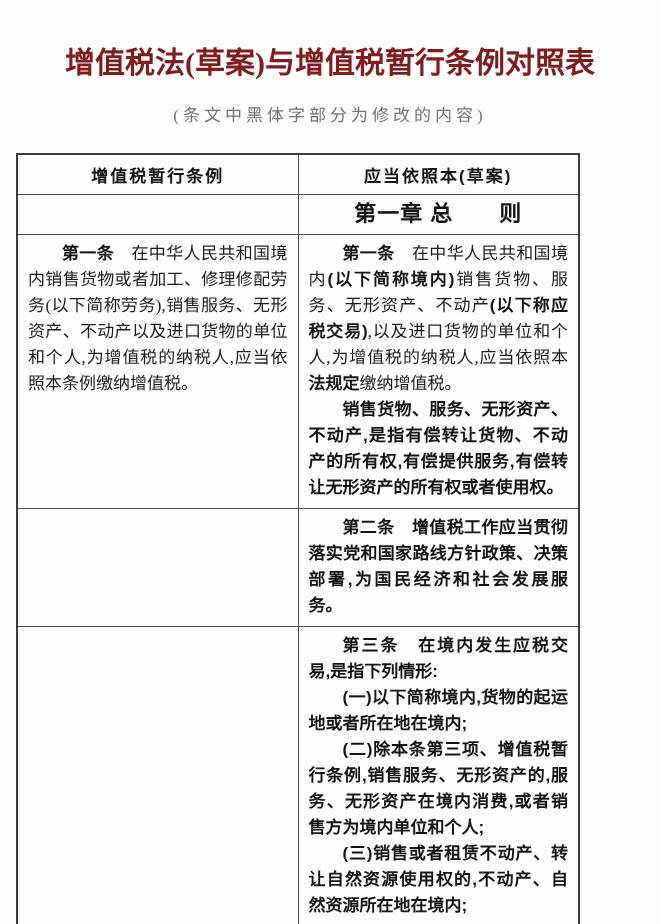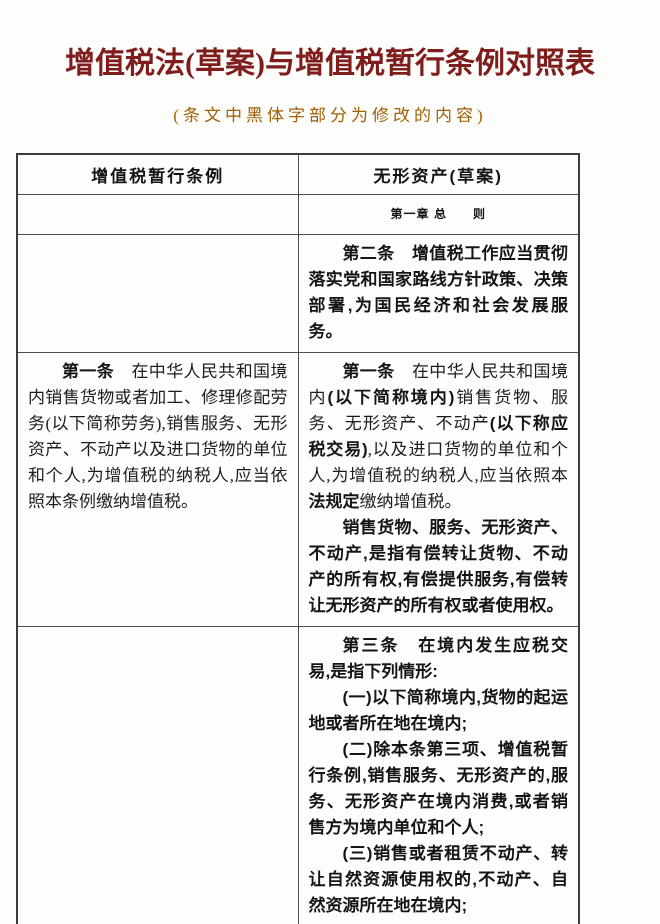--- a/index.html
+++ b/index.html
@@ -25,21 +25,21 @@
     font-weight: bold;
     letter-spacing: 0px;
     font-family: "Liberation Serif", serif;
     color: #7f1d1d;
   }
   .doc-subtitle {
     margin-top: 19px;
     text-align: center;
     font-size: 17px;
     letter-spacing: 4px;
-    color: #a16207;
+    color: #737373;
     font-family: "Liberation Serif", serif;
   }
   table.cmp {
     margin-top: 27px;
     width: 564px;
     border-collapse: collapse;
     table-layout: fixed;
     border: 2px solid #3c3c3c;
   }
   table.cmp th, table.cmp td {
@@ -64,21 +64,21 @@
   }
   tr.chapter-row td { height: 40px; vertical-align: middle; padding-top: 0; padding-bottom: 0; }
   p.para {
     text-indent: 2em;
     text-align: justify;
     font-family: "Liberation Serif", serif;
   }
   p.chapter {
     text-indent: 0;
     text-align: center;
-    font-size: 12px;
+    font-size: 22px;
     font-weight: bold;
     font-family: "Liberation Serif", serif;
     letter-spacing: 1px;
     color: #111;
   }
   .seg { font-family: "Liberation Serif", serif; font-weight: normal; }
   .seg-bold { font-family: "Liberation Sans", sans-serif; font-weight: bold; color: #141414; }
   .page-footer {
     margin-top: 13px;
     margin-left: 12px;
@@ -96,43 +96,43 @@
 <div class="page">
 
   <h1 class="doc-title">增值税法(草案)与增值税暂行条例对照表</h1>
 
   <div class="doc-subtitle">(条文中黑体字部分为修改的内容)</div>
 
   <table class="cmp">
     <thead>
       <tr>
         <th>增值税暂行条例</th>
-        <th>无形资产(草案)</th>
+        <th>应当依照本(草案)</th>
       </tr>
     </thead>
     <tbody id="table-body">
         <tr class="chapter-row">
           <td></td>
           <td>
             <p class="chapter"><span class="seg-bold">第一章 总　　则</span></p>
           </td>
         </tr>
         <tr>
-          <td></td>
-          <td>
-            <p class="para"><span class="seg-bold">第二条</span><span class="seg-bold">　增值税工作应当贯彻落实党和国家路线方针政策、决策部署,为国民经济和社会发展服务。</span></p>
-          </td>
-        </tr>
-        <tr>
           <td>
             <p class="para"><span class="seg-bold">第一条</span><span class="seg">　在中华人民共和国境内销售货物或者加工、修理修配劳务(以下简称劳务),销售服务、无形资产、不动产以及进口货物的单位和个人,为增值税的纳税人,应当依照本条例缴纳增值税。</span></p>
           </td>
           <td>
             <p class="para"><span class="seg-bold">第一条</span><span class="seg">　在中华人民共和国境内</span><span class="seg-bold">(以下简称境内)</span><span class="seg">销售货物、服务、无形资产、不动产</span><span class="seg-bold">(以下称应税交易)</span><span class="seg">,以及进口货物的单位和个人,为增值税的纳税人,应当依照本</span><span class="seg-bold">法规定</span><span class="seg">缴纳增值税。</span></p>
             <p class="para"><span class="seg-bold">销售货物、服务、无形资产、不动产,是指有偿转让货物、不动产的所有权,有偿提供服务,有偿转让无形资产的所有权或者使用权。</span></p>
+          </td>
+        </tr>
+        <tr>
+          <td></td>
+          <td>
+            <p class="para"><span class="seg-bold">第二条</span><span class="seg-bold">　增值税工作应当贯彻落实党和国家路线方针政策、决策部署,为国民经济和社会发展服务。</span></p>
           </td>
         </tr>
         <tr>
           <td></td>
           <td>
             <p class="para"><span class="seg-bold">第三条</span><span class="seg-bold">　在境内发生应税交易,是指下列情形:</span></p>
             <p class="para"><span class="seg-bold">(一)以下简称境内,货物的起运地或者所在地在境内;</span></p>
             <p class="para"><span class="seg-bold">(二)除本条第三项、增值税暂行条例,销售服务、无形资产的,服务、无形资产在境内消费,或者销售方为境内单位和个人;</span></p>
             <p class="para"><span class="seg-bold">(三)销售或者租赁不动产、转让自然资源使用权的,不动产、自然资源所在地在境内;</span></p>
           </td>

